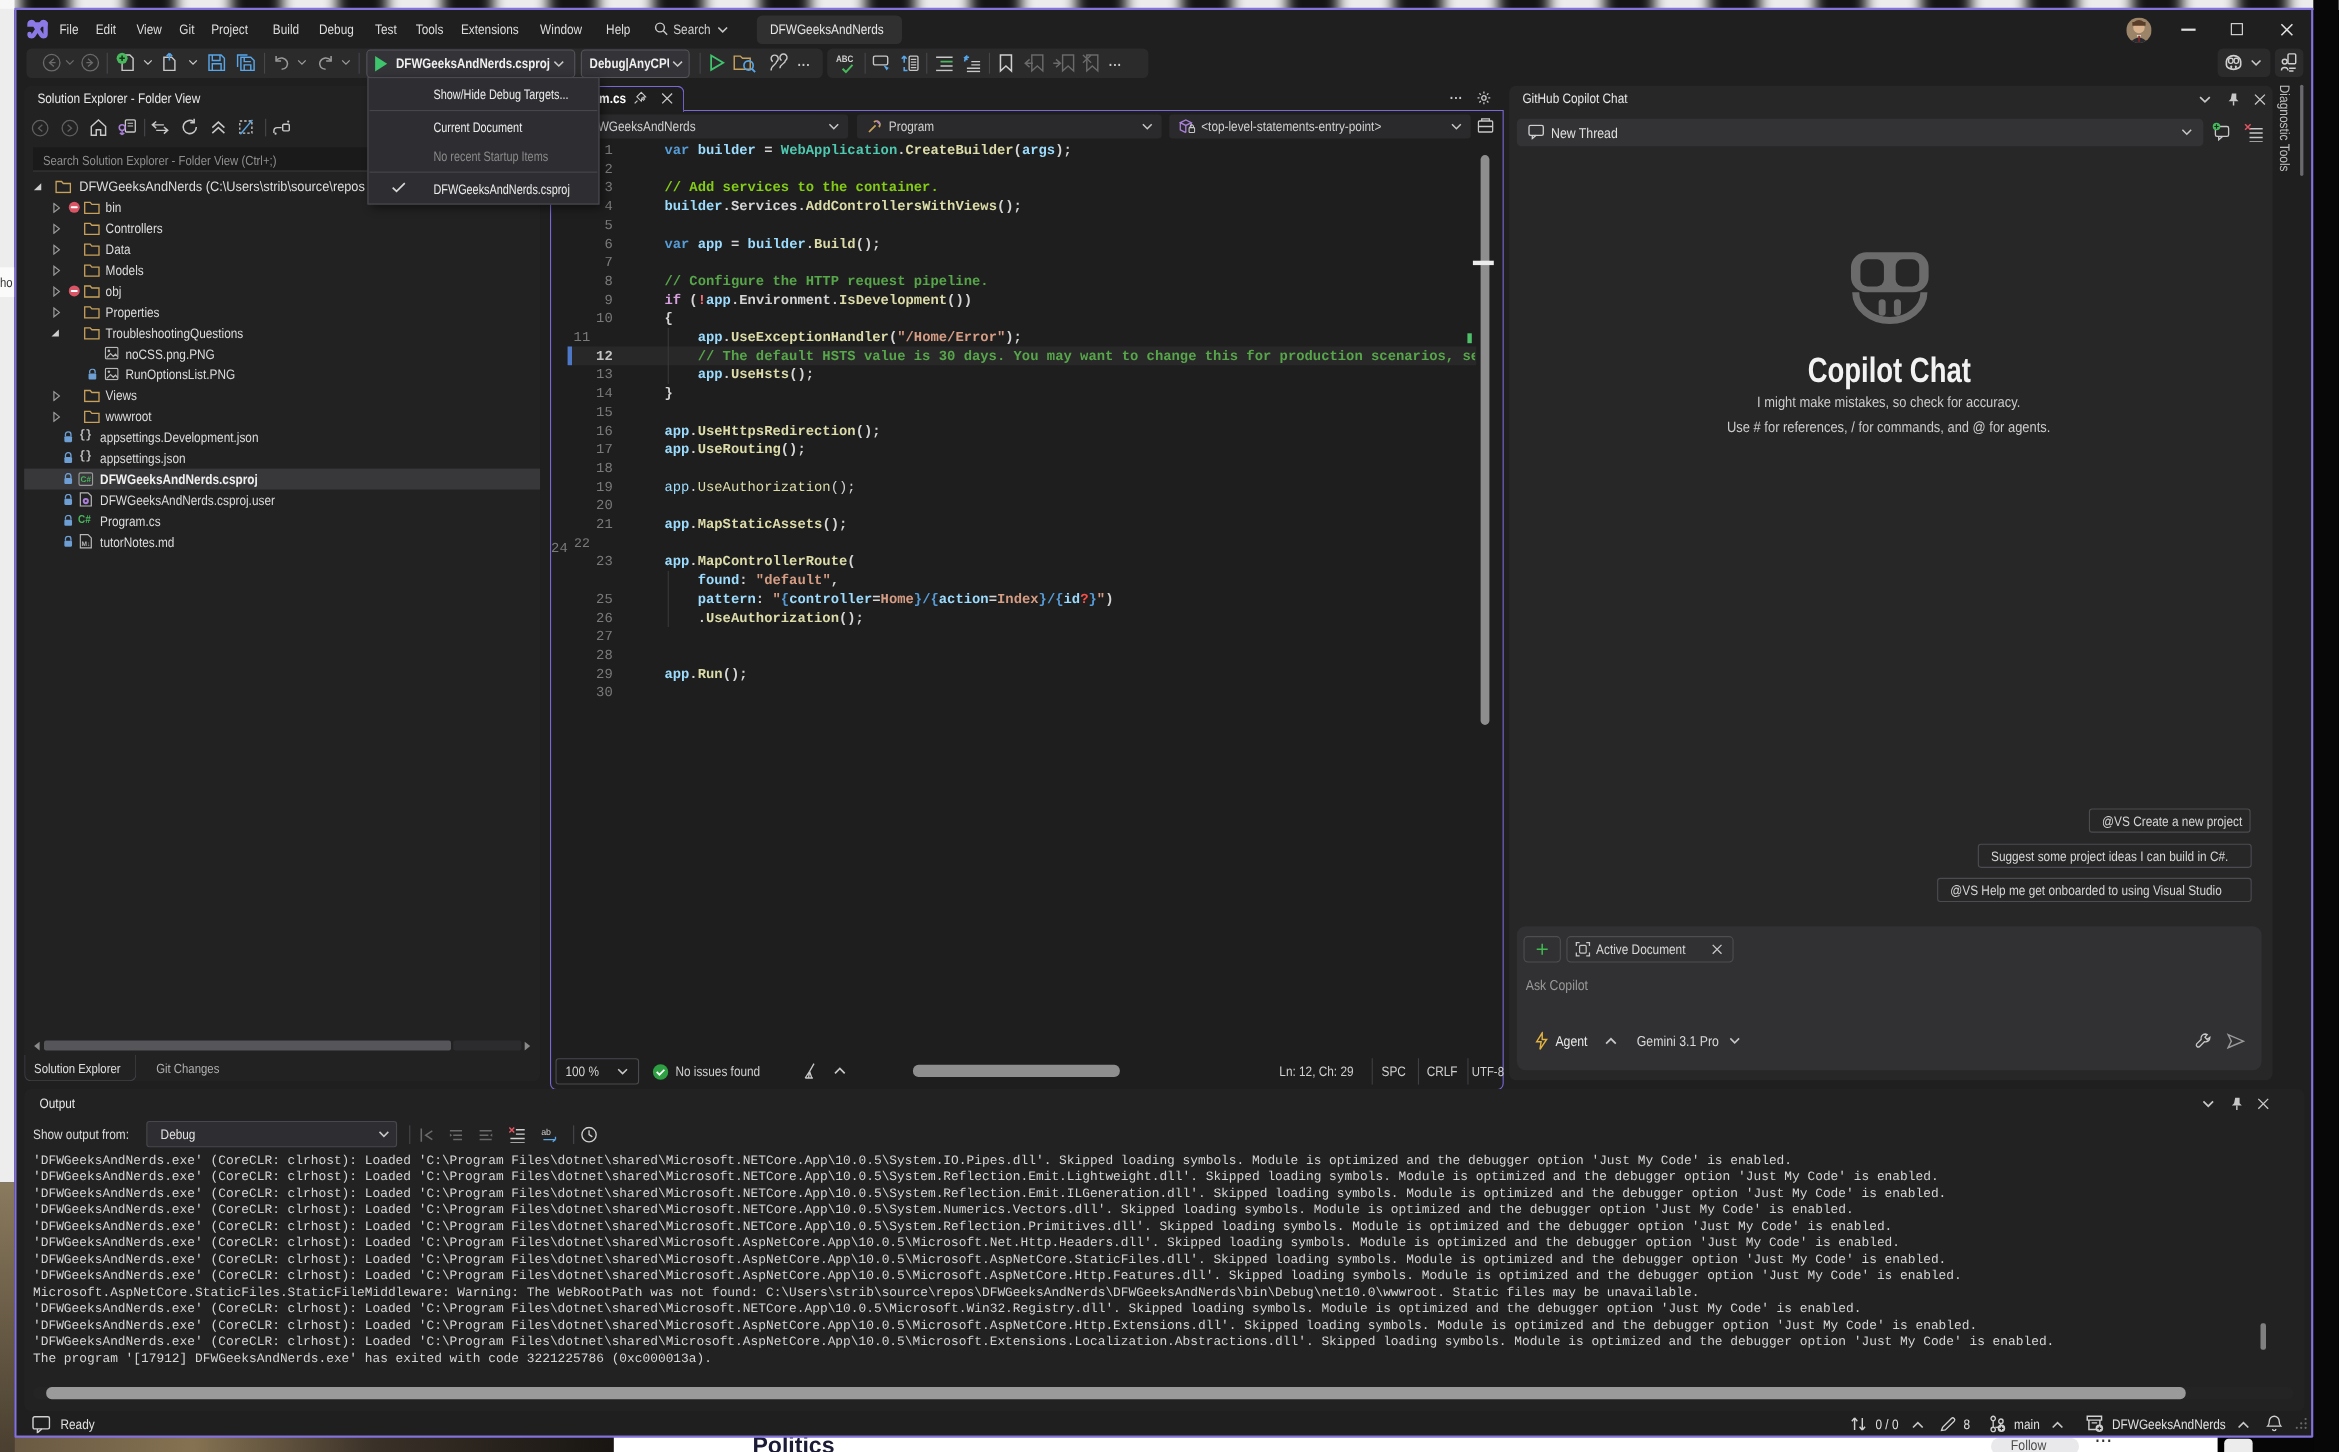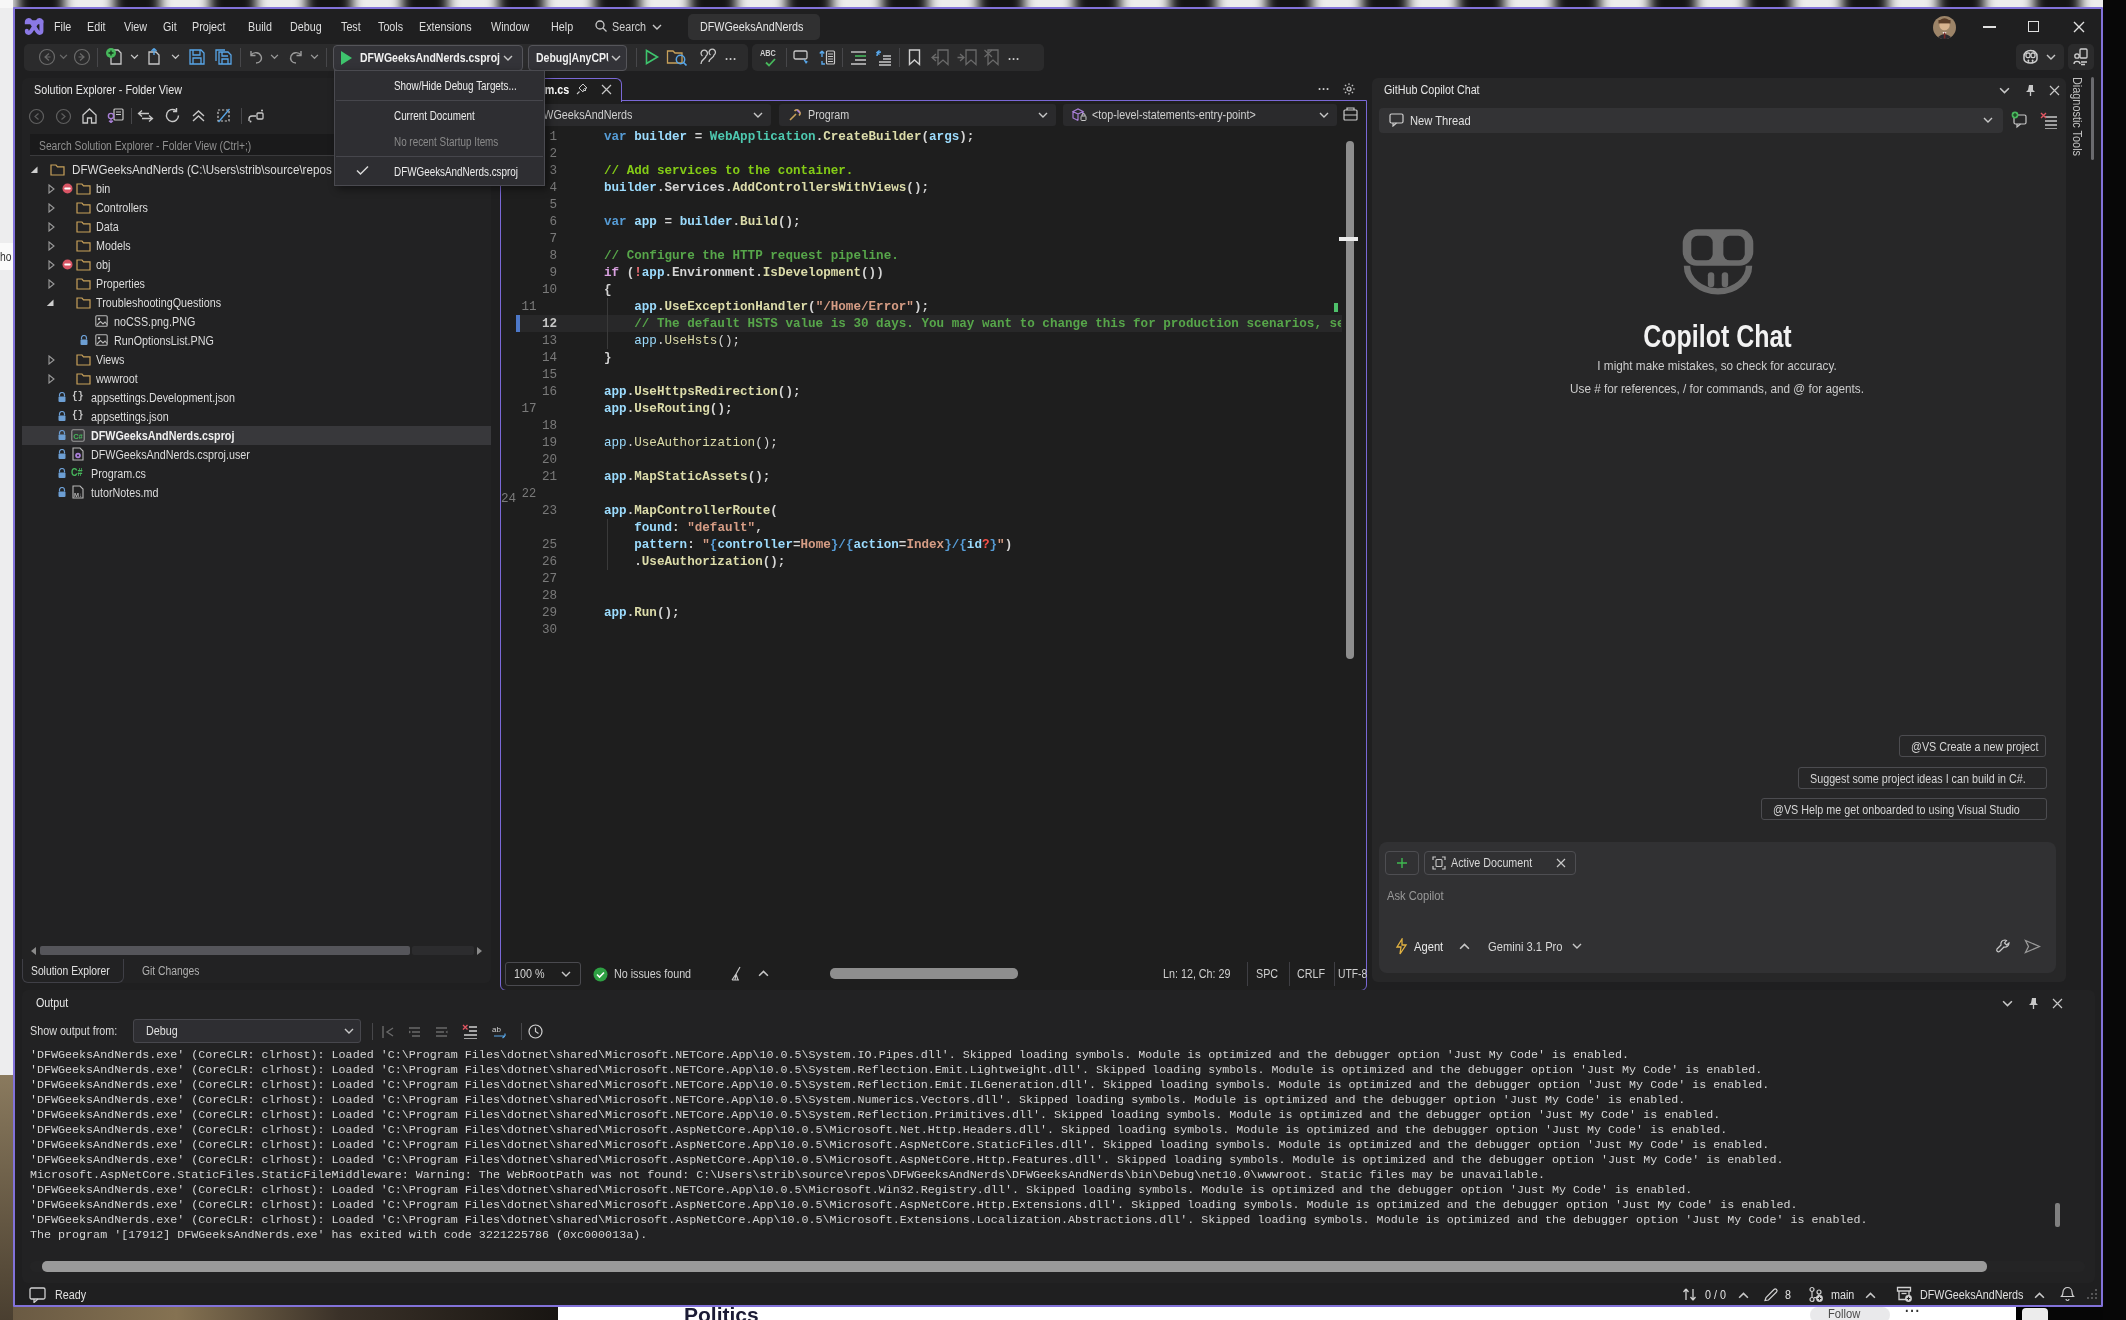--- a/index.html
+++ b/index.html
@@ -484,21 +484,21 @@
     <div class="tx mono" style="transform:none;left:501px;top:231.5px;width:56px;text-align:right;font-size:12.6px;color:#7a7a7a">7</div>
     <div class="tx mono" style="transform:none;left:501px;top:248.5px;width:56px;text-align:right;font-size:12.6px;color:#7a7a7a">8</div>
     <div class="tx mono" style="transform:none;left:501px;top:265.5px;width:56px;text-align:right;font-size:12.6px;color:#7a7a7a">9</div>
     <div class="tx mono" style="transform:none;left:501px;top:282.5px;width:56px;text-align:right;font-size:12.6px;color:#7a7a7a">10</div>
     <div class="tx mono" style="transform:none;left:501px;top:299.5px;width:56px;text-align:center;font-size:12.6px;color:#7a7a7a">11</div>
     <div class="tx mono" style="transform:none;left:501px;top:316.5px;width:56px;text-align:right;font-size:12.6px;font-weight:bold;color:#c6c6c6">12</div>
     <div class="tx mono" style="transform:none;left:501px;top:333.5px;width:56px;text-align:right;font-size:12.6px;color:#7a7a7a">13</div>
     <div class="tx mono" style="transform:none;left:501px;top:350.5px;width:56px;text-align:right;font-size:12.6px;color:#7a7a7a">14</div>
     <div class="tx mono" style="transform:none;left:501px;top:367.5px;width:56px;text-align:right;font-size:12.6px;color:#7a7a7a">15</div>
     <div class="tx mono" style="transform:none;left:501px;top:384.5px;width:56px;text-align:right;font-size:12.6px;color:#7a7a7a">16</div>
-    <div class="tx mono" style="transform:none;left:501px;top:401.5px;width:56px;text-align:center;font-size:12.6px;color:#7a7a7a">17</div>
+    <div class="tx mono" style="transform:none;left:501px;top:401.5px;width:56px;text-align:right;font-size:12.6px;color:#7a7a7a">17</div>
     <div class="tx mono" style="transform:none;left:501px;top:418.5px;width:56px;text-align:right;font-size:12.6px;color:#7a7a7a">18</div>
     <div class="tx mono" style="transform:none;left:501px;top:435.5px;width:56px;text-align:right;font-size:12.6px;color:#7a7a7a">19</div>
     <div class="tx mono" style="transform:none;left:501px;top:452.5px;width:56px;text-align:right;font-size:12.6px;color:#7a7a7a">20</div>
     <div class="tx mono" style="transform:none;left:501px;top:469.5px;width:56px;text-align:right;font-size:12.6px;color:#7a7a7a">21</div>
     <div class="tx mono" style="transform:none;left:501px;top:486.5px;width:56px;text-align:center;font-size:12px;color:#7a7a7a">22</div>
     <div class="tx mono" style="transform:none;left:501px;top:503.5px;width:56px;text-align:right;font-size:12.6px;color:#7a7a7a">23</div>
     <div class="tx mono" style="transform:none;left:501px;top:492px;width:56px;font-size:12.6px;color:#7a7a7a">24</div>
     <div class="tx mono" style="transform:none;left:501px;top:537.5px;width:56px;text-align:right;font-size:12.6px;color:#7a7a7a">25</div>
     <div class="tx mono" style="transform:none;left:501px;top:554.5px;width:56px;text-align:right;font-size:12.6px;color:#7a7a7a">26</div>
     <div class="tx mono" style="transform:none;left:501px;top:571.5px;width:56px;text-align:right;font-size:12.6px;color:#7a7a7a">27</div>
@@ -507,21 +507,21 @@
     <div class="tx mono" style="transform:none;left:501px;top:622.5px;width:56px;text-align:right;font-size:12.6px;color:#7a7a7a">30</div>
     <div class="tx mono" style="transform:none;left:604px;top:129.5px;font-size:12.6px;font-weight:bold;color:#d4d4d4;width:737px;overflow:hidden"><span style="color:#569cd6">var</span> <span style="color:#9cdcfe">builder</span> <span style="color:#d4d4d4">=</span> <span style="color:#4ec9b0">WebApplication</span><span style="color:#d4d4d4">.</span><span style="color:#dcdcaa">CreateBuilder</span><span style="color:#d4d4d4">(</span><span style="color:#9cdcfe">args</span><span style="color:#d4d4d4">);</span></div>
     <div class="tx mono" style="transform:none;left:604px;top:163.5px;font-size:12.6px;font-weight:bold;color:#d4d4d4;width:737px;overflow:hidden"><span style="color:#84cc16">// Add services to the container.</span></div>
     <div class="tx mono" style="transform:none;left:604px;top:180.5px;font-size:12.6px;font-weight:bold;color:#d4d4d4;width:737px;overflow:hidden"><span style="color:#9cdcfe">builder</span><span style="color:#d4d4d4">.</span><span style="color:#d4d4d4">Services</span><span style="color:#d4d4d4">.</span><span style="color:#dcdcaa">AddControllersWithViews</span><span style="color:#d4d4d4">();</span></div>
     <div class="tx mono" style="transform:none;left:604px;top:214.5px;font-size:12.6px;font-weight:bold;color:#d4d4d4;width:737px;overflow:hidden"><span style="color:#569cd6">var</span> <span style="color:#9cdcfe">app</span> <span style="color:#d4d4d4">=</span> <span style="color:#9cdcfe">builder</span><span style="color:#d4d4d4">.</span><span style="color:#dcdcaa">Build</span><span style="color:#d4d4d4">();</span></div>
     <div class="tx mono" style="transform:none;left:604px;top:248.5px;font-size:12.6px;font-weight:bold;color:#d4d4d4;width:737px;overflow:hidden"><span style="color:#57a64a">// Configure the HTTP request pipeline.</span></div>
     <div class="tx mono" style="transform:none;left:604px;top:265.5px;font-size:12.6px;font-weight:bold;color:#d4d4d4;width:737px;overflow:hidden"><span style="color:#d8a0df">if</span> <span style="color:#d4d4d4">(</span><span style="color:#f07178">!</span><span style="color:#9cdcfe">app</span><span style="color:#d4d4d4">.</span><span style="color:#d4d4d4">Environment</span><span style="color:#d4d4d4">.</span><span style="color:#dcdcaa">IsDevelopment</span><span style="color:#d4d4d4">())</span></div>
     <div class="tx mono" style="transform:none;left:604px;top:282.5px;font-size:12.6px;font-weight:bold;color:#d4d4d4;width:737px;overflow:hidden"><span style="color:#d4d4d4">{</span></div>
     <div class="tx mono" style="transform:none;left:604px;top:299.5px;font-size:12.6px;font-weight:bold;color:#d4d4d4;width:737px;overflow:hidden">    <span style="color:#9cdcfe">app</span><span style="color:#d4d4d4">.</span><span style="color:#dcdcaa">UseExceptionHandler</span><span style="color:#d4d4d4">(</span><span style="color:#d69d85">"/Home/Error"</span><span style="color:#d4d4d4">);</span></div>
     <div class="tx mono" style="transform:none;left:604px;top:316.5px;font-size:12.6px;font-weight:bold;color:#d4d4d4;width:737px;overflow:hidden">    <span style="color:#57a64a">// The default HSTS value is 30 days. You may want to change this for production scenarios, see aka.ms/aspnetcore-hsts.</span></div>
-    <div class="tx mono" style="transform:none;left:604px;top:333.5px;font-size:12.6px;font-weight:normal;color:#d4d4d4;width:737px;overflow:hidden">    <span style="color:#9cdcfe">app</span><span style="color:#d4d4d4">.</span><span style="color:#dcdcaa">UseHsts</span><span style="color:#d4d4d4">();</span></div>
+    <div class="tx mono" style="transform:none;left:604px;top:333.5px;font-size:12.6px;font-weight:bold;color:#d4d4d4;width:737px;overflow:hidden">    <span style="color:#9cdcfe">app</span><span style="color:#d4d4d4">.</span><span style="color:#dcdcaa">UseHsts</span><span style="color:#d4d4d4">();</span></div>
     <div class="tx mono" style="transform:none;left:604px;top:350.5px;font-size:12.6px;font-weight:bold;color:#d4d4d4;width:737px;overflow:hidden"><span style="color:#d4d4d4">}</span></div>
     <div class="tx mono" style="transform:none;left:604px;top:384.5px;font-size:12.6px;font-weight:bold;color:#d4d4d4;width:737px;overflow:hidden"><span style="color:#9cdcfe">app</span><span style="color:#d4d4d4">.</span><span style="color:#dcdcaa">UseHttpsRedirection</span><span style="color:#d4d4d4">();</span></div>
     <div class="tx mono" style="transform:none;left:604px;top:401.5px;font-size:12.6px;font-weight:bold;color:#d4d4d4;width:737px;overflow:hidden"><span style="color:#9cdcfe">app</span><span style="color:#d4d4d4">.</span><span style="color:#dcdcaa">UseRouting</span><span style="color:#d4d4d4">();</span></div>
     <div class="tx mono" style="transform:none;left:604px;top:435.5px;font-size:12.6px;font-weight:normal;color:#d4d4d4;width:737px;overflow:hidden"><span style="color:#9cdcfe">app</span><span style="color:#d4d4d4">.</span><span style="color:#dcdcaa">UseAuthorization</span><span style="color:#d4d4d4">();</span></div>
     <div class="tx mono" style="transform:none;left:604px;top:469.5px;font-size:12.6px;font-weight:bold;color:#d4d4d4;width:737px;overflow:hidden"><span style="color:#9cdcfe">app</span><span style="color:#d4d4d4">.</span><span style="color:#dcdcaa">MapStaticAssets</span><span style="color:#d4d4d4">();</span></div>
     <div class="tx mono" style="transform:none;left:604px;top:503.5px;font-size:12.6px;font-weight:bold;color:#d4d4d4;width:737px;overflow:hidden"><span style="color:#9cdcfe">app</span><span style="color:#d4d4d4">.</span><span style="color:#dcdcaa">MapControllerRoute</span><span style="color:#d4d4d4">(</span></div>
     <div class="tx mono" style="transform:none;left:604px;top:520.5px;font-size:12.6px;font-weight:bold;color:#d4d4d4;width:737px;overflow:hidden">    <span style="color:#9cdcfe">found</span><span style="color:#d4d4d4">:</span> <span style="color:#d69d85">"default"</span><span style="color:#d4d4d4">,</span></div>
     <div class="tx mono" style="transform:none;left:604px;top:537.5px;font-size:12.6px;font-weight:bold;color:#d4d4d4;width:737px;overflow:hidden">    <span style="color:#9cdcfe">pattern</span><span style="color:#d4d4d4">:</span> <span style="color:#d69d85">"</span><span style="color:#569cd6">{</span><span style="color:#9cdcfe">controller</span><span style="color:#d4d4d4">=</span><span style="color:#d69d85">Home</span><span style="color:#569cd6">}/{</span><span style="color:#9cdcfe">action</span><span style="color:#d4d4d4">=</span><span style="color:#d69d85">Index</span><span style="color:#569cd6">}/{</span><span style="color:#9cdcfe">id</span><span style="color:#f85149">?</span><span style="color:#569cd6">}</span><span style="color:#d69d85">"</span><span style="color:#d4d4d4">)</span></div>
     <div class="tx mono" style="transform:none;left:604px;top:554.5px;font-size:12.6px;font-weight:bold;color:#d4d4d4;width:737px;overflow:hidden">    <span style="color:#d4d4d4">.</span><span style="color:#dcdcaa">UseAuthorization</span><span style="color:#d4d4d4">();</span></div>
     <div class="tx mono" style="transform:none;left:604px;top:605.5px;font-size:12.6px;font-weight:bold;color:#d4d4d4;width:737px;overflow:hidden"><span style="color:#9cdcfe">app</span><span style="color:#d4d4d4">.</span><span style="color:#dcdcaa">Run</span><span style="color:#d4d4d4">();</span></div>

